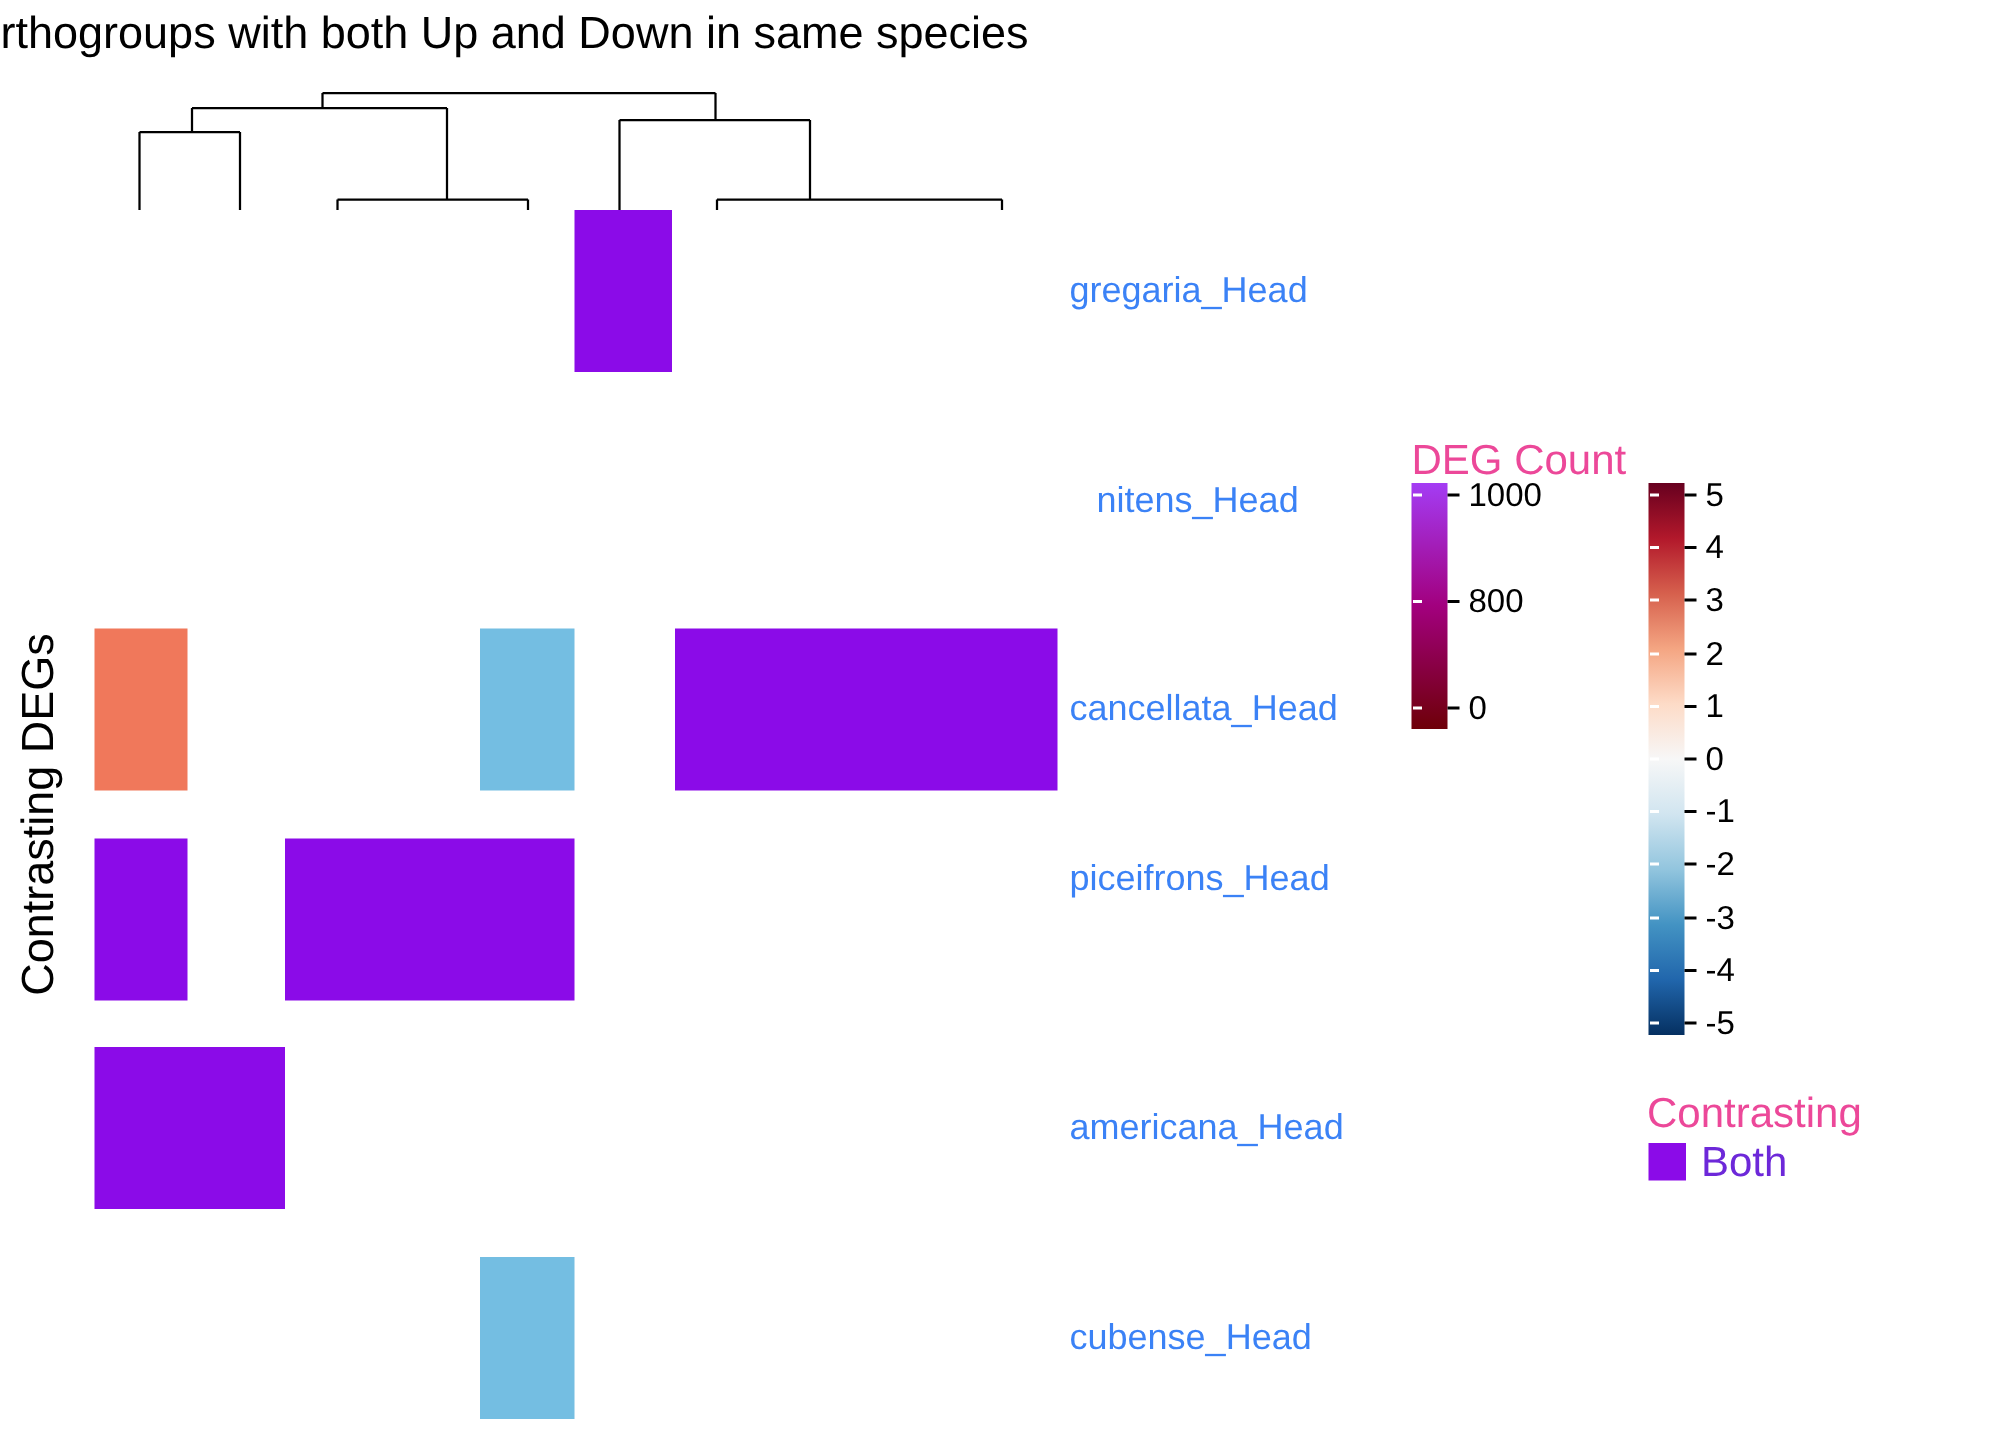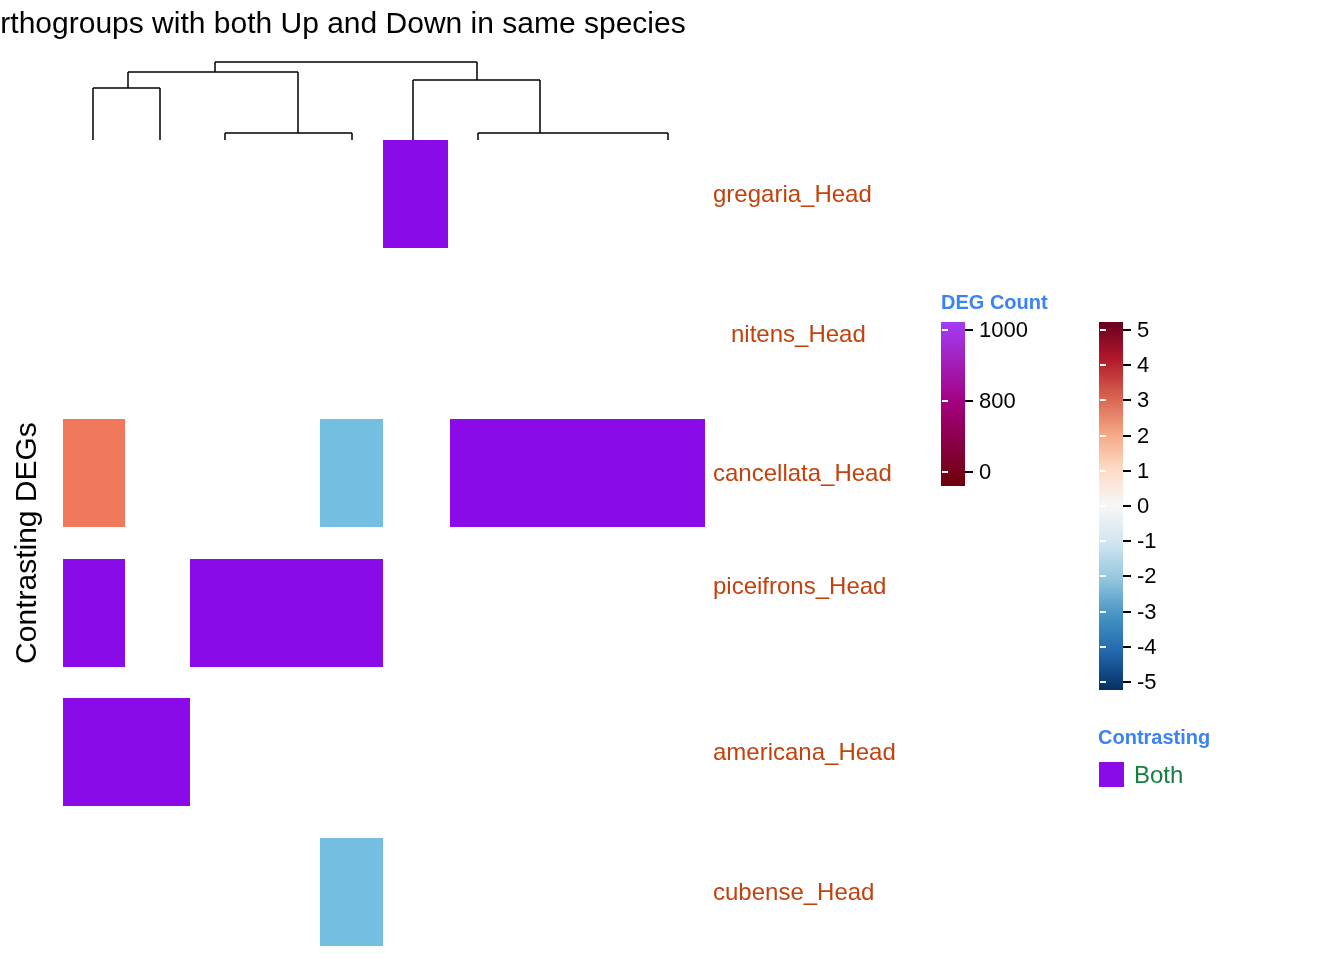--- a/index.html
+++ b/index.html
@@ -16,41 +16,41 @@
     position:absolute; left:26px; top:543px;
     transform:translate(-50%,-50%) rotate(-90deg);
     font-size:30px; white-space:nowrap; color:#000;
   }
   .dendrogram { position:absolute; left:0; top:0; }
 
   .cell { position:absolute; }
 
   .row-label {
     position:absolute; transform:translateY(-50%);
-    font-size:24px; white-space:nowrap; color:#c2410c;
+    font-size:24px; white-space:nowrap; color:#3b82f6;
   }
 
   .legend-title {
-    position:absolute; font-weight:bold; font-size:20px;
-    white-space:nowrap; color:#3b82f6;
+    position:absolute; font-weight:normal; font-size:28px;
+    white-space:nowrap; color:#ec4899;
   }
   .colorbar { position:absolute; }
 
   .tick { position:absolute; left:0; width:24px; height:0; }
   .dash-left  { position:absolute; left:1px;  top:-1px; width:6px; height:2px; background:#ffffff; }
   .dash-right { position:absolute; left:24px; top:-1px; width:8px; height:2px; background:#000000; }
   .tick-label {
     position:absolute; left:38px; top:0; transform:translateY(-50%);
     font-size:22px; white-space:nowrap; color:#000;
   }
 
   .swatch { position:absolute; width:25px; height:25px; }
   .swatch-label {
     position:absolute; transform:translateY(-50%);
-    font-size:24px; white-space:nowrap; color:#15803d;
+    font-size:28px; white-space:nowrap; color:#6d28d9;
   }
 </style>
 </head>
 <body>
 
 <div class="canvas">
 
   <div class="title">Orthogroups with both Up and Down in same species</div>
 
   <div class="ylabel">Contrasting DEGs</div>

